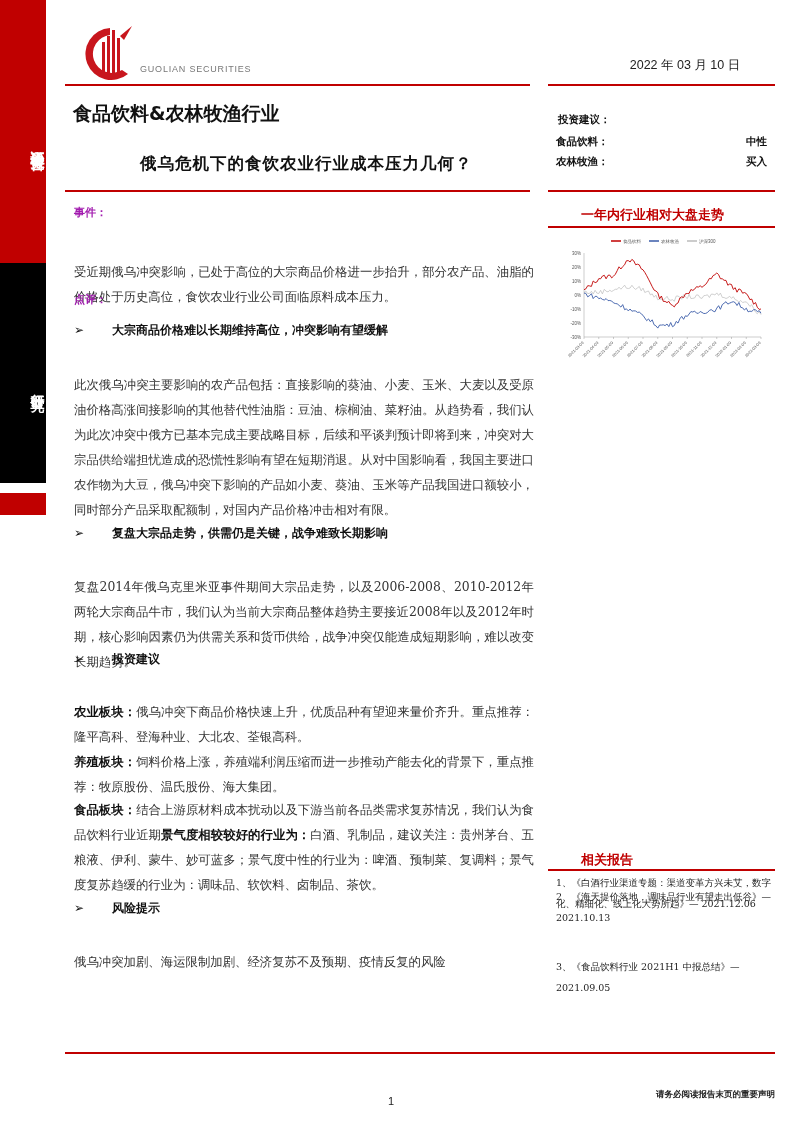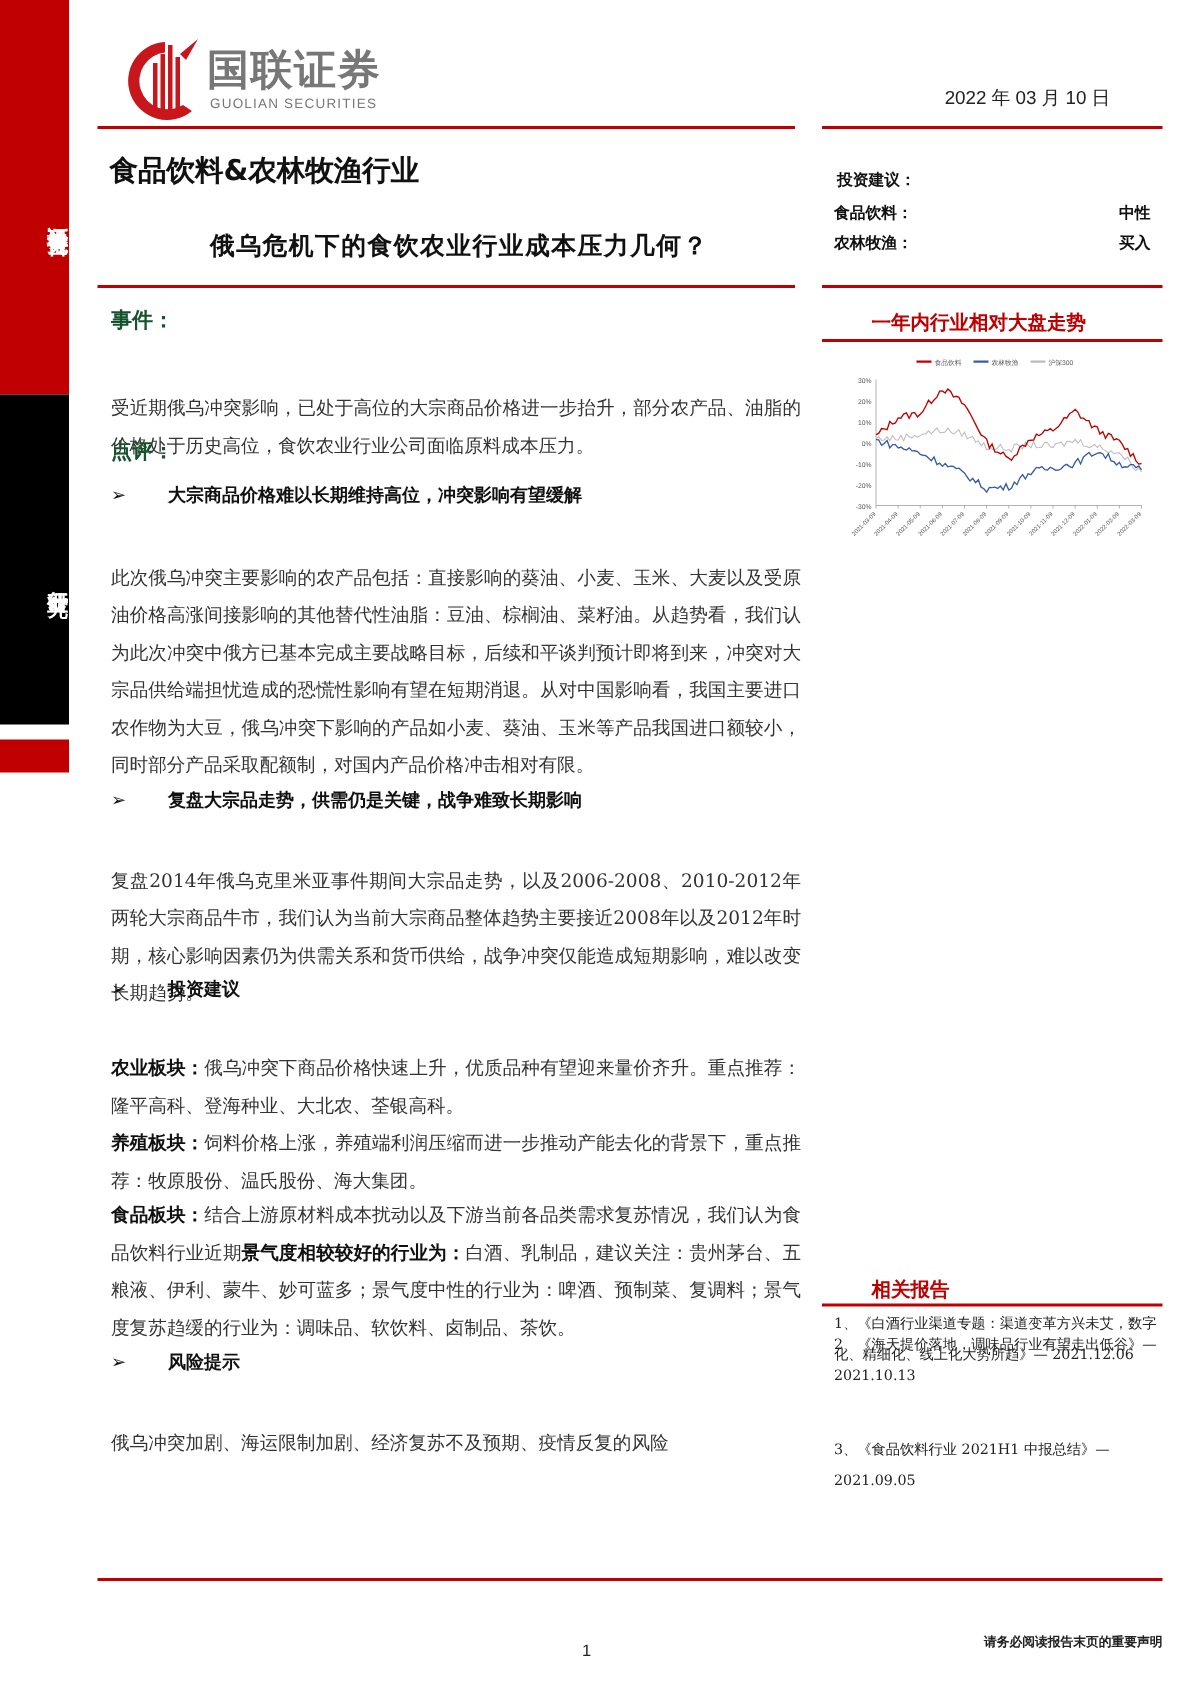--- a/index.html
+++ b/index.html
@@ -17,21 +17,21 @@
   .date { left:600px; top:57px; width:170px; text-align:center; font-family:"Liberation Sans", sans-serif; font-size:12.5px; color:#222; }
   .redline { background:#c00000; height:2px; }
   .hl1 { left:65px; top:84px; width:465px; }
   .hl2 { left:548px; top:84px; width:227px; }
   .hl3 { left:65px; top:190px; width:465px; height:1.5px; }
   .hl4 { left:548px; top:190px; width:227px; height:1.5px; }
   .industry { left:73px; top:101px; font-family:"DejaVu Sans", sans-serif; font-weight:bold; font-size:19px; color:#111; }
   .main-title { left:140px; top:153px; font-family:"DejaVu Sans", sans-serif; font-weight:bold; font-size:16.5px; color:#111; letter-spacing:1px; }
   .rating-label { font-family:Liberation Mono, monospace; font-weight:bold; font-size:10.5px; color:#111; }
   .rating-val { font-family:"DejaVu Sans", sans-serif; font-weight:bold; font-size:10.5px; color:#111; text-align:right; width:80px; }
-  .section-head { font-family:"DejaVu Sans", sans-serif; font-weight:bold; font-size:14px; color:#14532d;text-align:right; }
+  .section-head { font-family:"DejaVu Sans", sans-serif; font-weight:bold; font-size:11px; color:#a21caf;text-align:right; }
   .para { font-size:12.4px; line-height:25px; color:#333; width:460px; text-align:justify;margin-top:27px; }
   .para b { color:#111; font-family:"DejaVu Sans", sans-serif; }
   .bullet { font-family:"DejaVu Sans", sans-serif; font-weight:bold; font-size:12px; color:#111; }
   .bullet .arrow { display:inline-block; width:38px; }
   .side-title { font-family:"DejaVu Sans", sans-serif; font-weight:bold; font-size:13px; color:#c00000;margin-left:25px; }
   .rel { font-size:9.5px; line-height:21px; color:#222; width:222px; }
   .footer-line { left:65px; top:1052px; width:710px; height:2px; background:#c00000; }
   .page-num { left:388px; top:1095px; font-family:"Liberation Sans", sans-serif; font-size:11px; color:#222; }
   .disclaimer { left:620px; top:1089px; width:155px; text-align:right; font-size:8.5px; color:#222; font-family:"DejaVu Serif", serif; font-weight:bold; }
   .chart { left:556px; top:233px; width:215px; height:136px; }
@@ -48,21 +48,20 @@
 
 <div class="abs logo">
   <svg width="56" height="58" viewBox="0 0 56 58" style="position:absolute;left:0;top:0">
     <path d="M30 4 A26 26 0 1 0 48 50 L42 46 A19 19 0 1 1 30 11 Z" fill="#c8161d"></path>
     <rect x="22" y="18" width="3" height="32" fill="#c8161d"></rect>
     <rect x="27" y="12" width="3" height="38" fill="#c8161d"></rect>
     <rect x="32" y="6" width="3" height="44" fill="#c8161d"></rect>
     <rect x="37" y="14" width="3" height="36" fill="#c8161d"></rect>
     <path d="M40 12 L52 2 L44 16 Z" fill="#c8161d"></path>
   </svg>
-  <div class="logo-cn">国联证券</div>
   <div class="logo-en">GUOLIAN SECURITIES</div>
 </div>
 <div class="abs date">2022 年 03 月 10 日</div>
 
 <div class="abs redline hl1"></div>
 <div class="abs redline hl2"></div>
 
 <div class="abs industry">食品饮料&amp;农林牧渔行业</div>
 <div class="abs main-title">俄乌危机下的食饮农业行业成本压力几何？</div>
 

